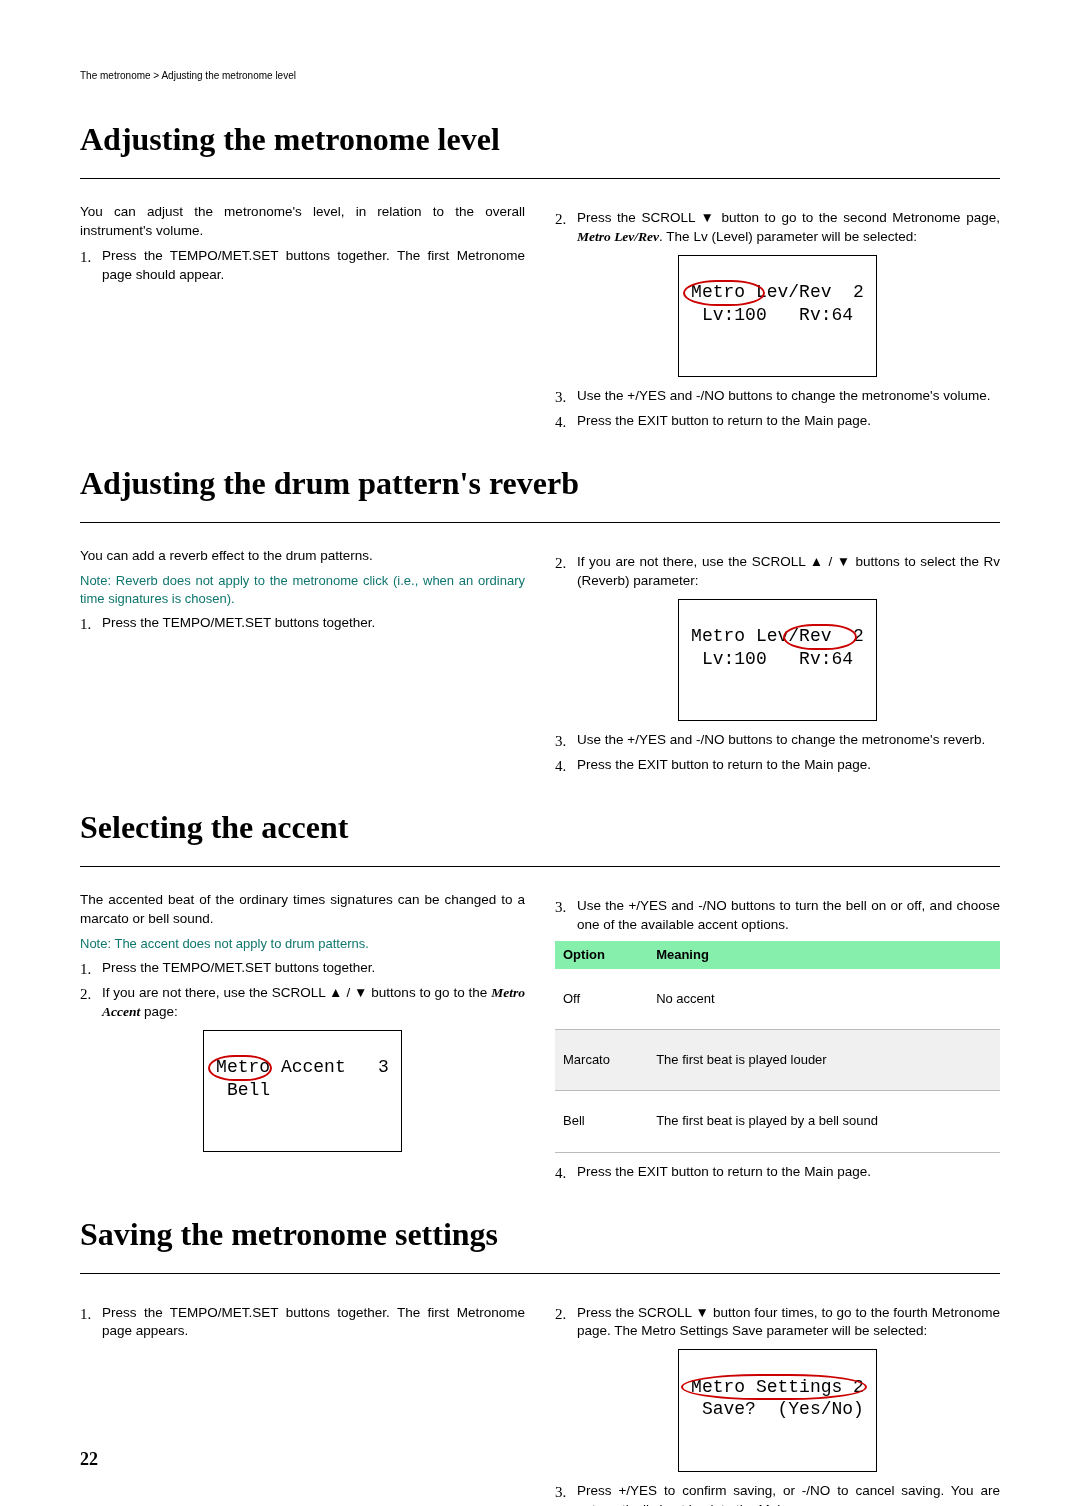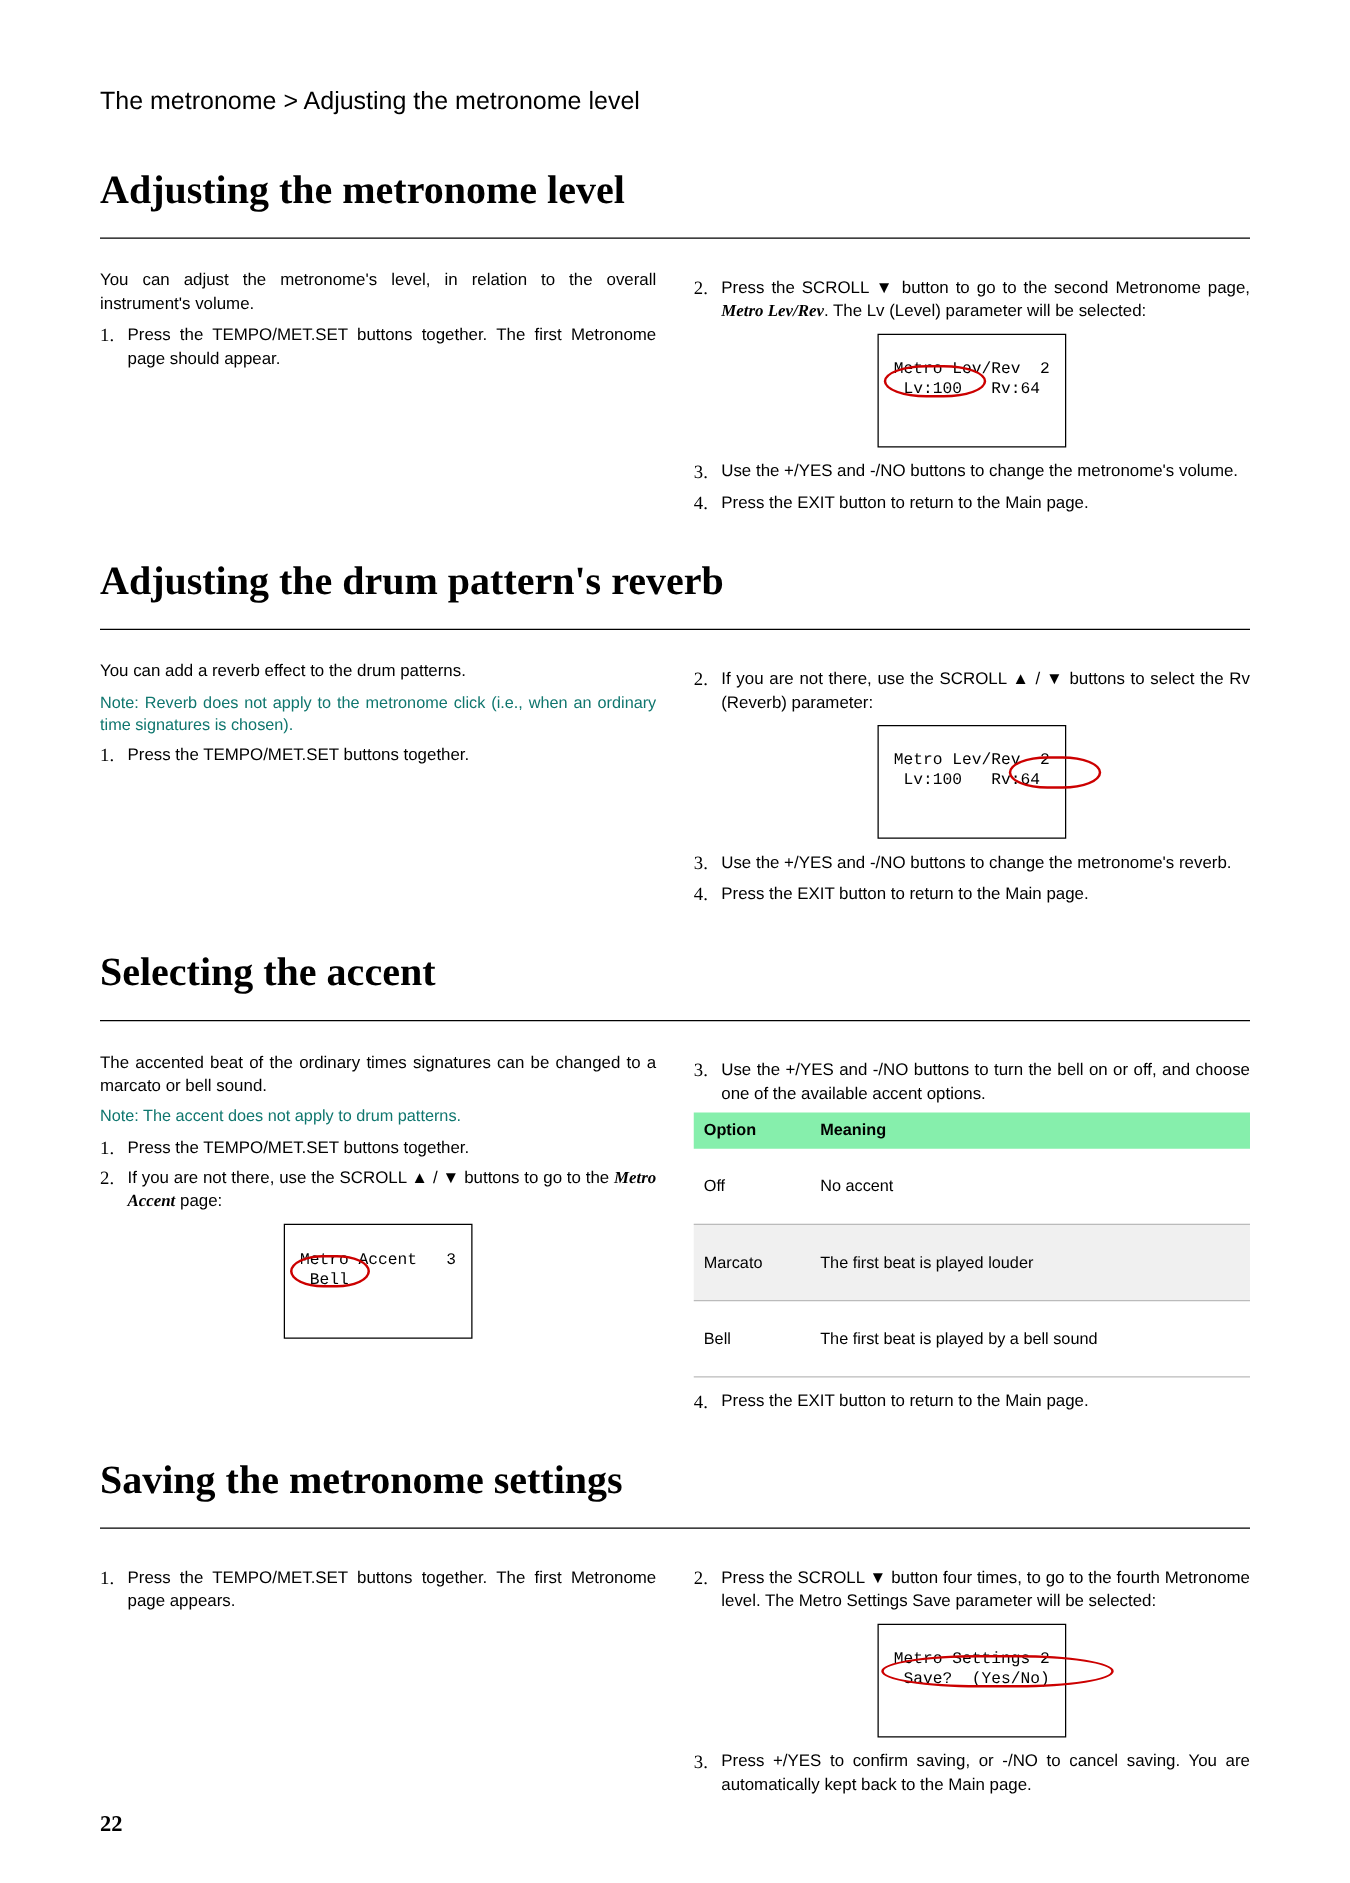--- a/index.html
+++ b/index.html
@@ -11,21 +11,21 @@
   }
   .page {
     width: 1080px;
     height: 1506px;
     box-sizing: border-box;
     padding: 70px 80px 40px 80px;
     position: relative;
   }
   .breadcrumb {
     font-family: Arial, Helvetica, sans-serif;
-    font-size: 20px;
+    font-size: 10px;
     margin-bottom: 40px;
   }
   h2.section-heading {
     font-family: Georgia, serif;
     font-weight: 600;
     font-size: 32px;
     border-bottom: 1.5px solid #000;
     padding-bottom: 20px;
     margin: 28px 0 24px 0;
   }
@@ -69,21 +69,21 @@
   }
   ol.steps.startN { counter-reset: step var(--start, 0); }
   .lcd-wrap {
     display: flex;
     justify-content: center;
     margin: 8px 0 10px 0;
   }
   .lcd {
     border: 1.5px solid #000;
     font-family: "Courier New", monospace;
-    font-size: 13px;
+    font-size: 18px;
     padding: 3px 12px 5px 12px;
     line-height: 1.25;
     white-space: pre;
     position: relative;
   }
   .circ {
     position: absolute;
     border: 2.5px solid #c00;
     border-radius: 50% / 60%;
     pointer-events: none;
@@ -237,21 +237,21 @@
   <h2 class="section-heading">Saving the metronome settings</h2>
   <div class="cols">
     <div class="col">
       <ol class="steps">
         <li>Press the TEMPO/MET.SET buttons together. The first Metronome page appears.</li>
       </ol>
     </div>
     <div class="col">
       <ol class="steps startN" style="--start:1">
         <li>
-          <span>Press the SCROLL </span><span>▼</span><span> button four times, to go to the fourth Metronome level. The Metro Settings Save parameter will be selected:</span>
+          <span>Press the SCROLL </span><span>▼</span><span> button four times, to go to the fourth Metronome page. The Metro Settings Save parameter will be selected:</span>
         </li>
       </ol>
       <div class="lcd-wrap">
         <div class="lcd">
 <span>Metro Settings 2</span>
 <span> Save?  (Yes/No)</span>
           <span class="circ" style="left:2px; top:24px; width:182px; height:22px;"></span>
         </div>
       </div>
       <ol class="steps startN" style="--start:2">

